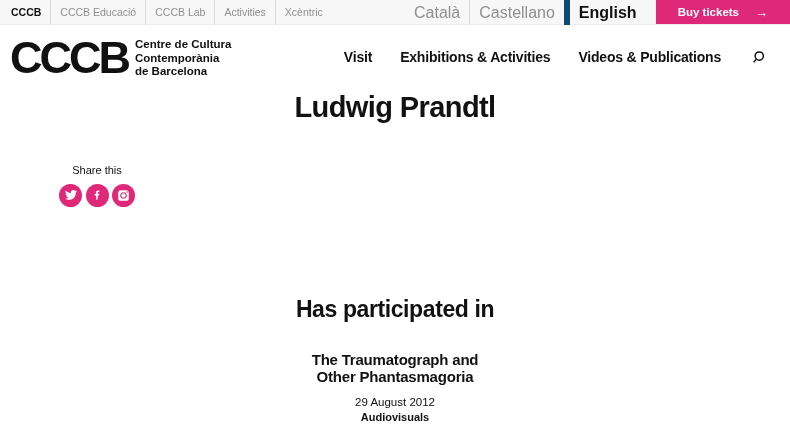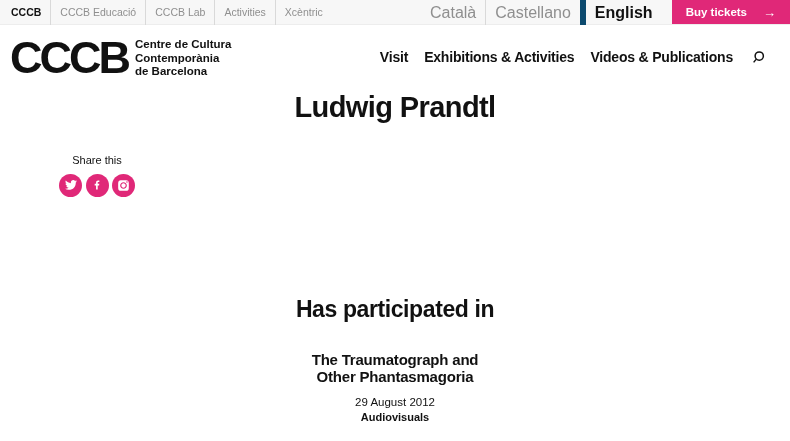--- a/index.html
+++ b/index.html
@@ -14,39 +14,39 @@
   .u-left a { font-size:10.5px; color:#8f8f8f; padding:0 9px; line-height:25px;
     border-left:1px solid #d9d9d9; white-space:nowrap; }
   .u-left a.first { border-left:none; padding-left:0; color:#111; font-weight:bold; }
   .u-right { display:flex; align-items:stretch; }
   .langs { display:flex; align-items:center; }
   .langs a { font-size:16px; color:#8f8f8f; padding:0 9px; line-height:25px;
     border-left:1px solid #d9d9d9; }
   .langs a.first { border-left:none; }
   .langs a.active { color:#111; font-weight:bold; border-left:6px solid #0c4a6e; }
   .buy-btn { background:#E02878; color:#fff; font-weight:bold; font-size:11.5px;
-    display:flex; align-items:center; padding:0 14px; margin-left:10px; gap:16px; }
+    display:flex; align-items:center; padding:0 22px; margin-left:10px; gap:16px; }
   .buy-btn .arrow { font-size:13px; font-weight:normal; }
 
   
   .header { display:flex; justify-content:space-between; align-items:center;
     padding:11px 24px 12px 10px; }
   .brand { display:flex; align-items:center; }
   .logo-text { font-size:45px; font-weight:bold; letter-spacing:-3px; line-height:0.78; }
   .logo-sub { font-size:11.5px; font-weight:bold; line-height:1.18; margin-left:7px; padding-top:2px; }
-  .nav { display:flex; align-items:center; gap:16px; }
+  .nav { display:flex; align-items:center; gap:28px; }
   .nav a { font-size:14px; font-weight:bold; color:#111; letter-spacing:-0.2px; }
   .search-btn { display:flex; align-items:center; padding-left:2px; }
   .search-btn svg { display:block; }
 
   
   .main { position:relative; }
   .page-title { text-align:center; font-size:29px; font-weight:bold;
     letter-spacing:-0.6px; }
-  .share { position:absolute; left:58px; top:63px; width:78px; text-align:center; }
+  .share { position:absolute; left:58px; top:73px; width:78px; text-align:center; }
   .share-label { font-size:11px; color:#111; margin-bottom:8px; }
   .share-icons { display:flex; gap:3.5px; justify-content:center; }
   .share-circle { width:23px; height:23px; border-radius:50%; background:#E02878;
     display:flex; align-items:center; justify-content:center; }
   .share-circle svg { display:block; }
 
   .section-heading { text-align:center; font-size:23px; font-weight:bold;
     letter-spacing:-0.4px; margin-top:172px; }
   .participation { text-align:center; margin-top:28px; }
   .p-title { font-size:15px; font-weight:bold; line-height:1.18; letter-spacing:-0.2px; }

